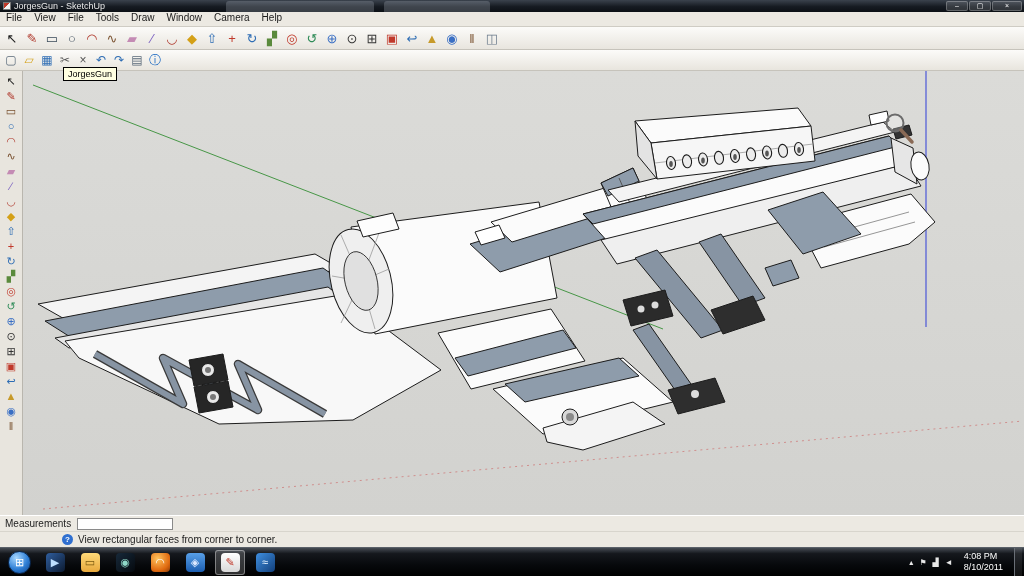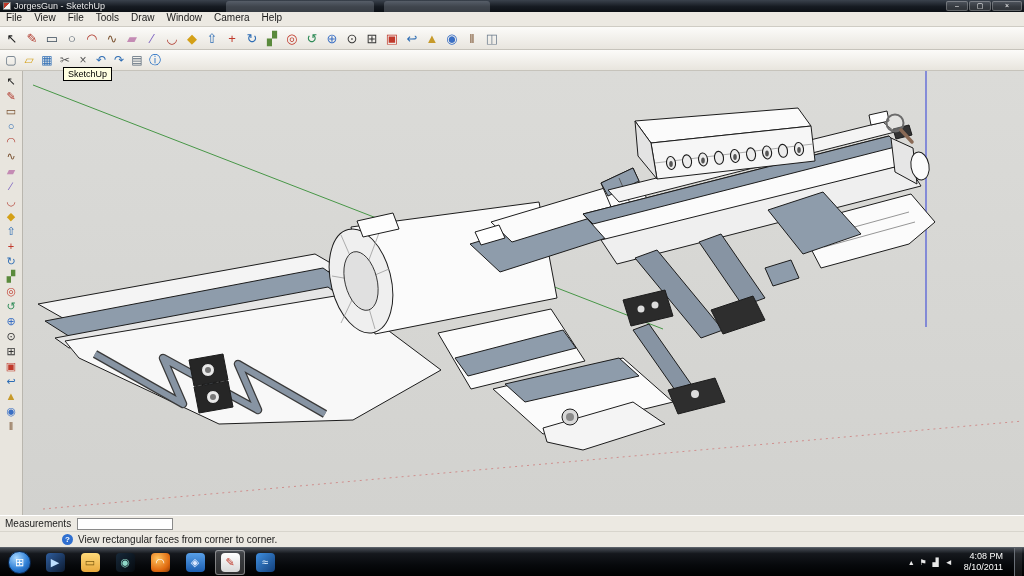--- a/index.html
+++ b/index.html
@@ -65,21 +65,21 @@
     background:radial-gradient(circle at 35% 28%,#a8d8ff,#2f7fd6 55%,#0a3f86);
     border:1px solid #0a2a55; color:#fff; font-size:11px; line-height:1;
     display:flex; align-items:center; justify-content:center; }
   .task-apps { display:flex; gap:5px; }
   .task-btn { width:30px; height:25px; display:flex; align-items:center; justify-content:center; border-radius:3px; }
   .task-btn.active { background:rgba(255,255,255,.18); border:1px solid rgba(255,255,255,.38); }
   .app-ic { width:19px; height:19px; border-radius:4px; display:flex; align-items:center;
     justify-content:center; font-size:11px; line-height:1; }
   .tray { margin-left:auto; display:flex; align-items:center; gap:6px; padding-right:2px; }
   .tray-ic { font-size:8px; color:#e8e8e8; }
-  .clock { text-align:right; font-size:9px; line-height:1.25; margin:8px 5px; }
+  .clock { text-align:left; font-size:9px; line-height:1.25; margin:8px 5px; }
   .show-desktop { width:8px; height:29px; border-left:1px solid #6a6f76; background:rgba(255,255,255,.08); }
 </style>
 </head>
 <body>
 
 <div class="titlebar">
   <span class="app-ico"></span>
   <span>JorgesGun - SketchUp</span>
   <span class="ghost-tab gt1"></span>
   <span class="ghost-tab gt2"></span>
@@ -176,21 +176,21 @@
     <button class="tb-btn">
       <span class="tb-glyph" style="color: rgb(122, 82, 48);">‖</span>
     </button>
     <button class="tb-btn">
       <span class="tb-glyph" style="color: rgb(106, 122, 138);">◫</span>
     </button>
   </div>
 
 <div class="tbrow tb2">
 
-  <div class="tooltip">SketchUp</div>
+  <div class="tooltip">JorgesGun</div>
 <button class="tb-btn">
       <span class="tb-glyph" style="color: rgb(90, 106, 122);">▢</span>
     </button>
     <button class="tb-btn">
       <span class="tb-glyph" style="color: rgb(212, 160, 23);">▱</span>
     </button>
     <button class="tb-btn">
       <span class="tb-glyph" style="color: rgb(46, 109, 180);">▦</span>
     </button>
     <button class="tb-btn">

